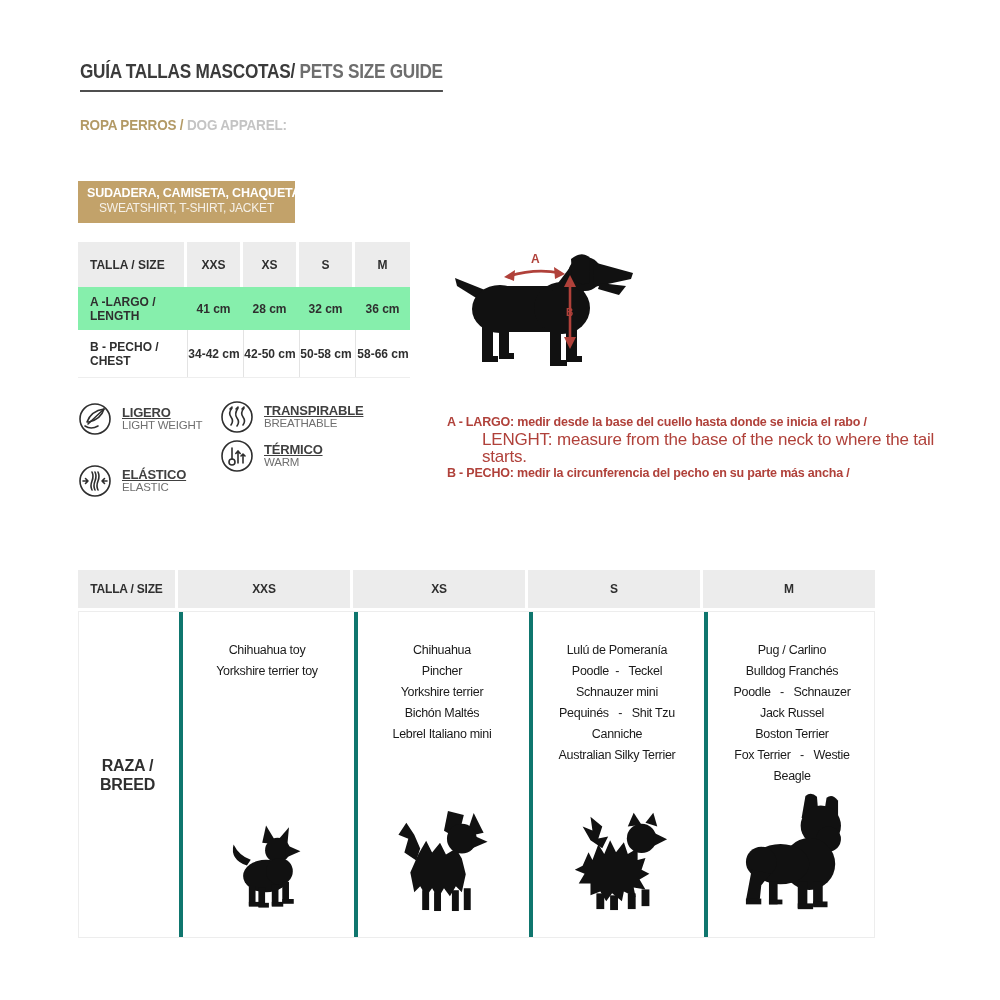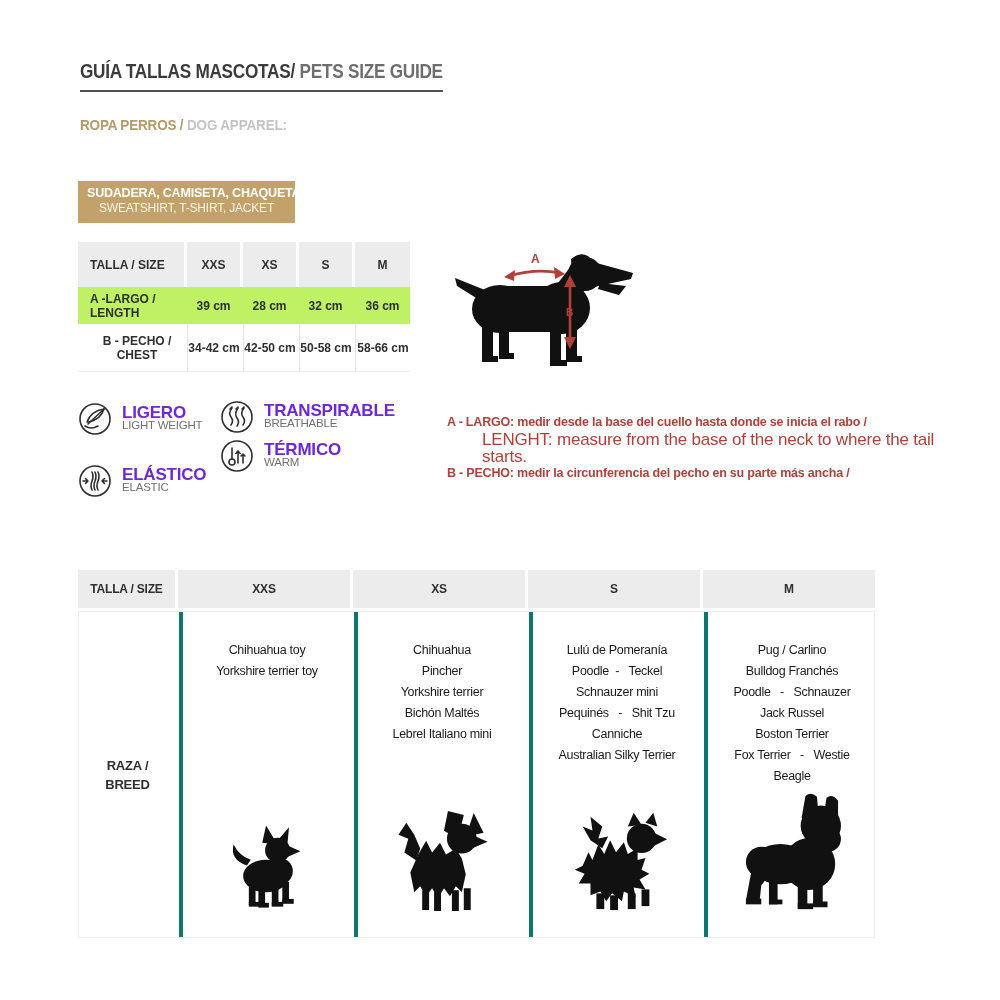--- a/index.html
+++ b/index.html
@@ -22,49 +22,49 @@
     position:absolute;left:78px;top:181px;width:217px;height:42px;background:#c2a26a;
     padding:5px 9px;box-sizing:border-box;line-height:15px;
   }
   .product-box .l1{color:#ffffff;font-weight:bold;font-size:12.5px;letter-spacing:-.2px;white-space:nowrap;}
   .product-box .l2{color:rgba(255,255,255,.85);font-size:12px;letter-spacing:-.2px;white-space:nowrap;text-align:center;}
   
   .size-table{position:absolute;left:78px;top:242px;width:332px;font-size:12px;font-weight:bold;}
   .srow{display:grid;grid-template-columns:106px 53px 53px 53px 55px;column-gap:3px;}
   .srow.head{height:45px;margin-bottom:0;}
   .srow.head .cell{background:#ececec;}
-  .srow.a{height:37px;background:#bef264;}
+  .srow.a{height:43px;background:#86efac;}
   .srow.b{height:47px;border-bottom:1px solid #eeeeee;}
   .srow .cell{display:flex;align-items:center;justify-content:center;}
   .srow .cell.lbl{justify-content:flex-start;padding-left:12px;}
   .srow.b .cell{border-left:1px solid #e3e3e3;}
-  .srow.b .cell.lbl{border-left:none;text-align:center;}
+  .srow.b .cell.lbl{border-left:none;}
   
   .diagram{position:absolute;left:452px;top:246px;}
   
   .feature{position:absolute;display:flex;align-items:center;gap:10px;}
   .feature .txt{line-height:13px;}
-  .feature .t1{font-size:17px;font-weight:bold;color:#6d28d9;letter-spacing:-.2px;}
+  .feature .t1{font-size:13px;font-weight:bold;color:#404040;letter-spacing:-.2px;text-decoration:underline;}
   .feature .t2{font-size:11.5px;color:#6f6f6f;letter-spacing:-.2px;}
   .ficon{width:34px;height:34px;}
   
   .notes{position:absolute;left:447px;top:414px;color:#b0413a;width:520px;}
   .note-bold{font-size:12.5px;font-weight:bold;line-height:17px;letter-spacing:-.2px;}
   .note-normal{font-size:17px;line-height:17px;padding-left:35px;letter-spacing:-.2px;}
   
   .breed-table{position:absolute;left:78px;top:570px;width:797px;}
   .brow-head{display:grid;grid-template-columns:97px 172px 172px 172px 172px;column-gap:3px;height:38px;margin-bottom:3px;}
   .brow-head .cell{background:#ececec;display:flex;align-items:center;justify-content:center;
     font-size:12px;font-weight:bold;letter-spacing:-.2px;}
   .bbody{display:grid;grid-template-columns:97px 172px 172px 172px 172px;column-gap:3px;height:327px;
     border:1px solid #ededed;box-sizing:border-box;background:#fff;}
   .bcol{border-left:4px solid #0f766e;display:flex;flex-direction:column;align-items:center;
     padding:28px 4px 24px 4px;box-sizing:border-box;}
   .bcol.first{border-left:none;justify-content:center;padding:0;}
-  .raza{font-size:13px;font-weight:bold;text-align:center;line-height:19px;letter-spacing:-.2px;}
+  .raza{font-size:16px;font-weight:bold;text-align:center;line-height:19px;letter-spacing:-.2px;}
   .breeds{text-align:center;}
   .breed-line{font-size:12.5px;line-height:21px;color:#1a1a1a;white-space:pre;letter-spacing:-.3px;}
   .dog-wrap{margin-top:auto;display:flex;align-items:flex-end;justify-content:center;}
   svg .blk{fill:#111;} svg .red{fill:#b0413a;} svg .redline{stroke:#b0413a;fill:none;}
   svg .ic{stroke:#2e2e2e;fill:none;stroke-width:1.6;stroke-linecap:round;stroke-linejoin:round;}
 </style>
 </head>
 <body>
 
 <div id="page">
@@ -84,21 +84,21 @@
   <div class="size-table">
     <div class="srow head">
       <div class="cell lbl">TALLA /  SIZE</div>
       <div class="cell">XXS</div>
       <div class="cell">XS</div>
       <div class="cell">S</div>
       <div class="cell">M</div>
     </div>
     <div class="srow a">
       <div class="cell lbl">A -LARGO / LENGTH</div>
-      <div class="cell">39 cm</div>
+      <div class="cell">41 cm</div>
       <div class="cell">28 cm</div>
       <div class="cell">32 cm</div>
       <div class="cell">36 cm</div>
     </div>
     <div class="srow b">
       <div class="cell lbl">B - PECHO / CHEST</div>
       <div class="cell">34-42 cm</div>
       <div class="cell">42-50 cm</div>
       <div class="cell">50-58 cm</div>
       <div class="cell">58-66 cm</div>

